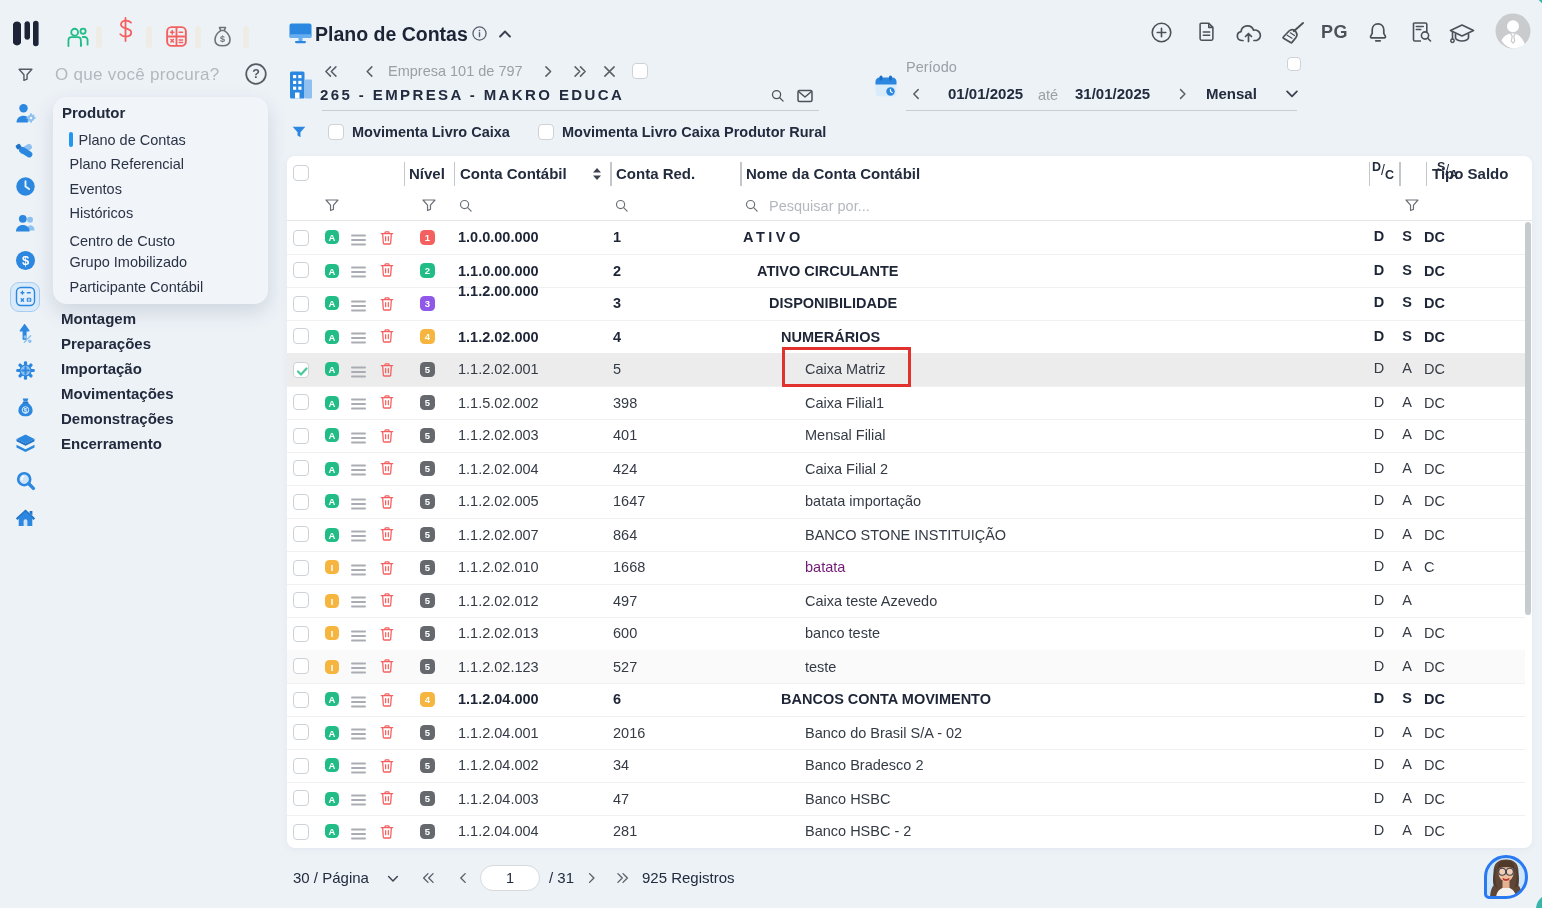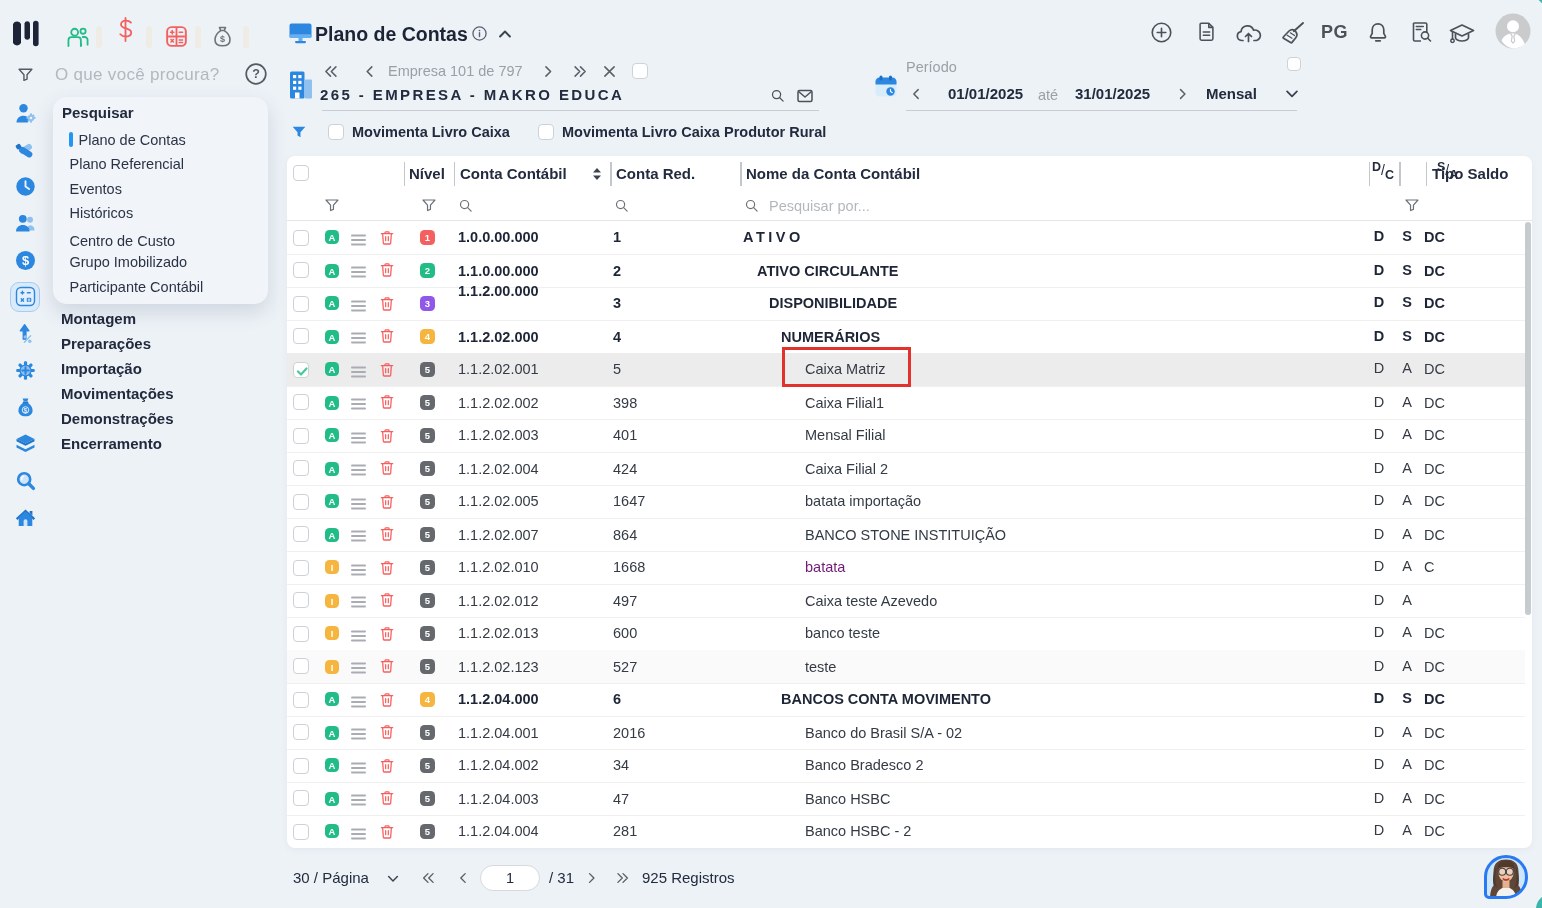--- a/index.html
+++ b/index.html
@@ -175,21 +175,21 @@
       <path d="M6.8 9.8a3 3 0 0 1 2-3.6" stroke="#fff" stroke-width="1.3" fill="none" stroke-linecap="round"></path>
     </svg></div>
 <div class="" style="left:15px;top:507px;"><svg width="21" height="21" viewBox="0 0 21 21">
       <path d="M14.6 4h2.8v4.6L14.6 6z" fill="#1f73c8"></path>
       <path d="M.9 11.2L10.5 2.5l9.6 8.7-1.5 1.7-8.1-7.3-8.1 7.3z" fill="#1f73c8"></path>
       <path d="M3.7 10.4l6.8-6.2 6.8 6.2V19H3.7z" fill="#2b87df"></path>
       <path d="M8.6 19v-4.8c0-1.1.8-1.9 1.9-1.9s1.9.8 1.9 1.9V19z" fill="#cfe4f8"></path>
     </svg></div>
 <div class="" style="left:53px;top:97px;width:215px;height:207px;background:#f1f5f9;border-radius:14px;box-shadow:0 8px 20px rgba(50,70,100,.16)"></div>
 <div class="" style="left:62px;top:103px;height:18px;display:flex;align-items:center">
-    <span style="font-size:15px;font-weight:bold;color:#222a3d">Pesquisar</span>
+    <span style="font-size:15px;font-weight:bold;color:#222a3d">Produtor</span>
   </div>
 <div class="" style="left:69px;top:132px;width:3.5px;height:15px;background:#2196f3;border-radius:2px"></div>
 <div class="" style="left:78.5px;top:130.5px;height:18px;display:flex;align-items:center">
     <span style="font-size:14.5px;color:#2b3346">Plano de Contas</span>
   </div>
 <div class="" style="left:69.5px;top:155.0px;height:18px;display:flex;align-items:center">
     <span style="font-size:14.5px;color:#2b3346">Plano Referencial</span>
   </div>
 <div class="" style="left:69.5px;top:179.5px;height:18px;display:flex;align-items:center">
     <span style="font-size:14.5px;color:#2b3346">Eventos</span>
@@ -498,21 +498,21 @@
     </svg></div>
 <div class="" style="left:379px;top:394px;"><svg width="16" height="16" viewBox="0 0 24 24">
       <path d="M3.5 5.5h17" stroke="#f4605f" stroke-width="1.9" stroke-linecap="round"></path>
 <path d="M9 5.2V3.8c0-.5.4-1 1-1h4c.6 0 1 .5 1 1v1.4" fill="none" stroke="#f4605f" stroke-width="1.9"></path>
 <path d="M5.5 5.8l1 14c0 .7.5 1.2 1.2 1.2h8.6c.7 0 1.2-.5 1.2-1.2l1-14" fill="none" stroke="#f4605f" stroke-width="1.9" stroke-linejoin="round"></path>
 <path d="M10 10v6M14 10v6" stroke="#f4605f" stroke-width="1.9" stroke-linecap="round"></path>
     </svg></div>
 <div class="" style="left:420px;top:395px;">
     <div class="badge" style="position:static;background:#65696e">5</div>
   </div>
-<div class="" style="left:458px;top:394px;"><span style="font-size:14.5px;font-weight:normal;color:#343b45">1.1.2.02.002</span></div>
+<div class="" style="left:458px;top:394px;"><span style="font-size:14.5px;font-weight:normal;color:#343b45">1.1.5.02.002</span></div>
 <div class="" style="left:613px;top:394px;"><span style="font-size:14.5px;font-weight:normal;color:#343b45">398</span></div>
 <div class="" style="left:805px;top:394px;"><span style="font-size:14.5px;font-weight:normal;color:#343b45;">Caixa Filial1</span></div>
 <div class="" style="left:1367px;top:394px;width:24px;display:flex;justify-content:center">
     <span style="font-size:14.5px;font-weight:normal;color:#343b45">D</span>
   </div>
 <div class="" style="left:1396px;top:394px;width:22px;display:flex;justify-content:center">
     <span style="font-size:14.5px;font-weight:normal;color:#343b45">A</span>
   </div>
 <div class="" style="left:1424px;top:394px;"><span style="font-size:14.5px;font-weight:normal;color:#343b45">DC</span></div>
 <div class="" style="left:287px;top:419px;width:1238px;height:1px;background:#f0f0f0"></div>

